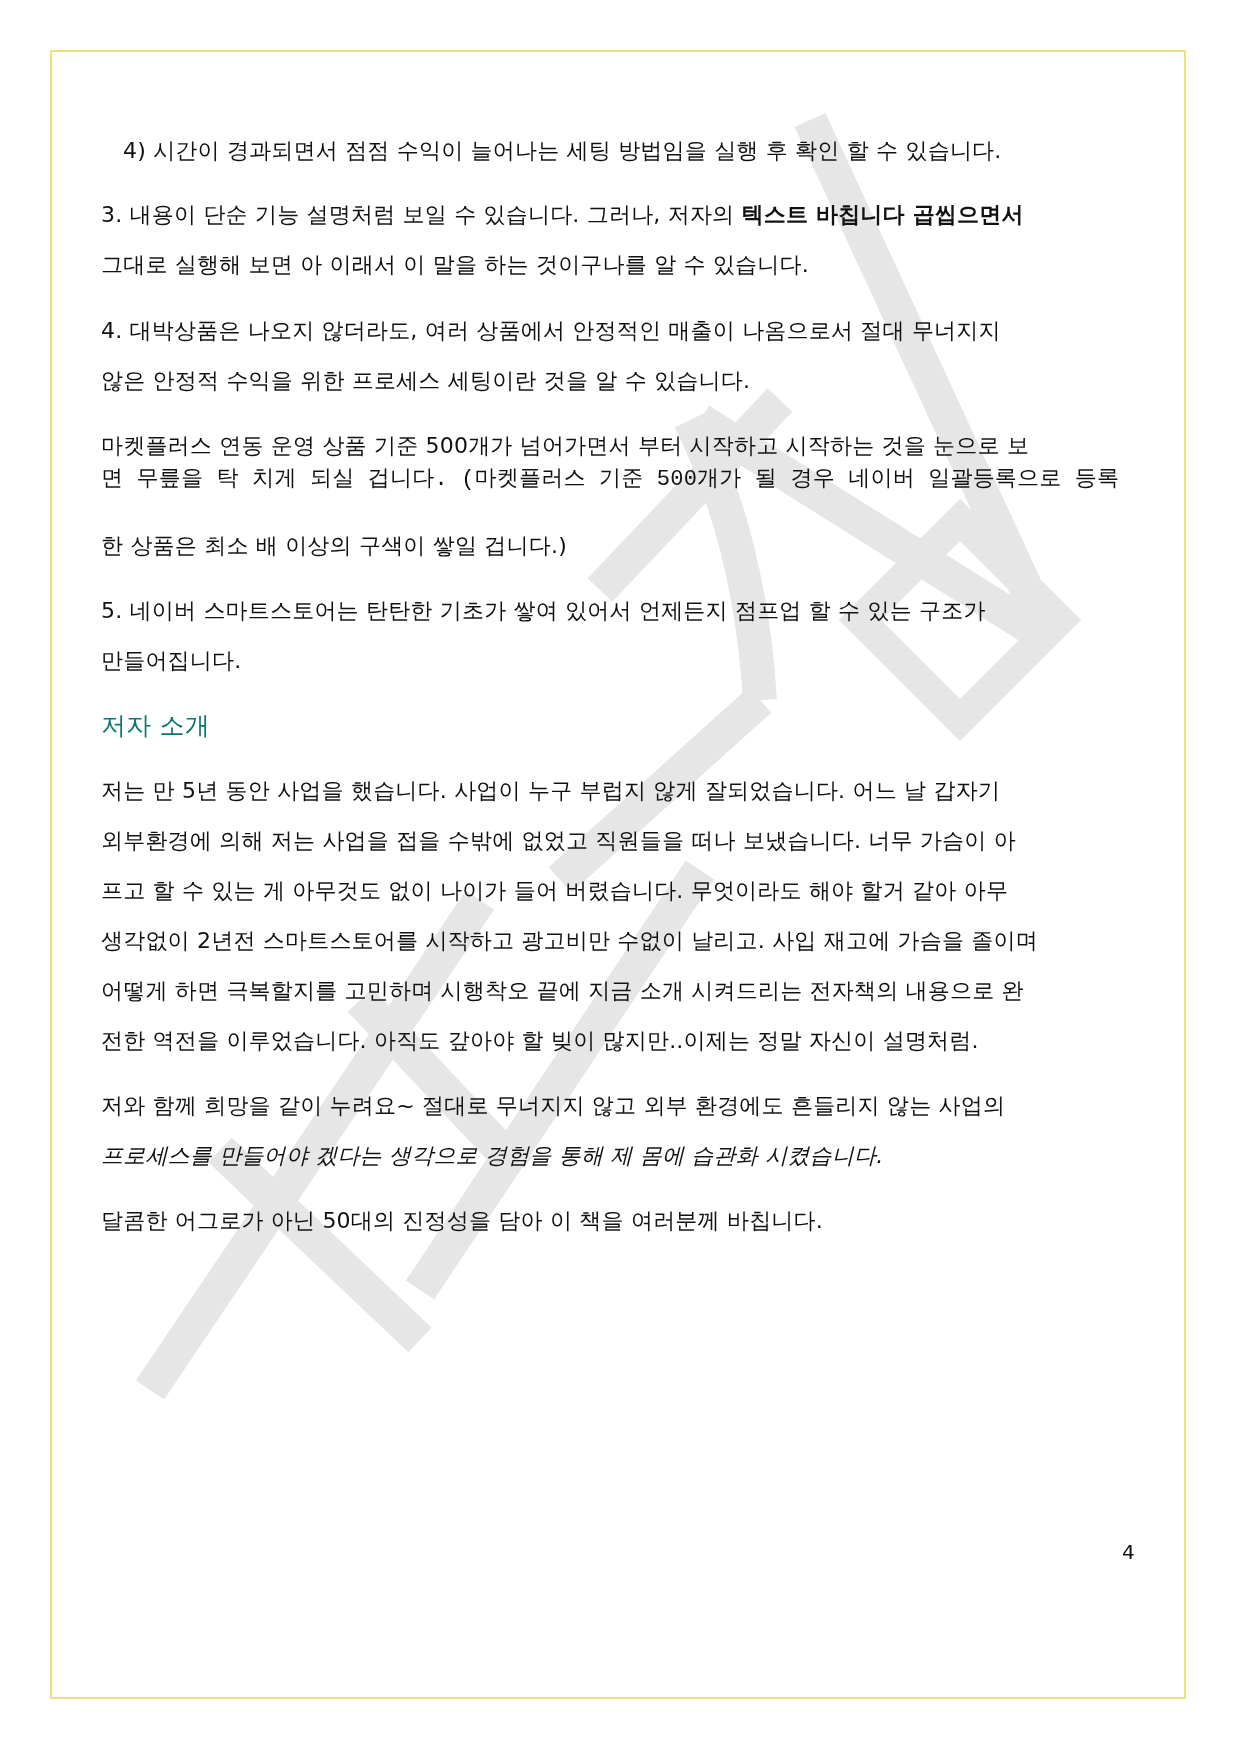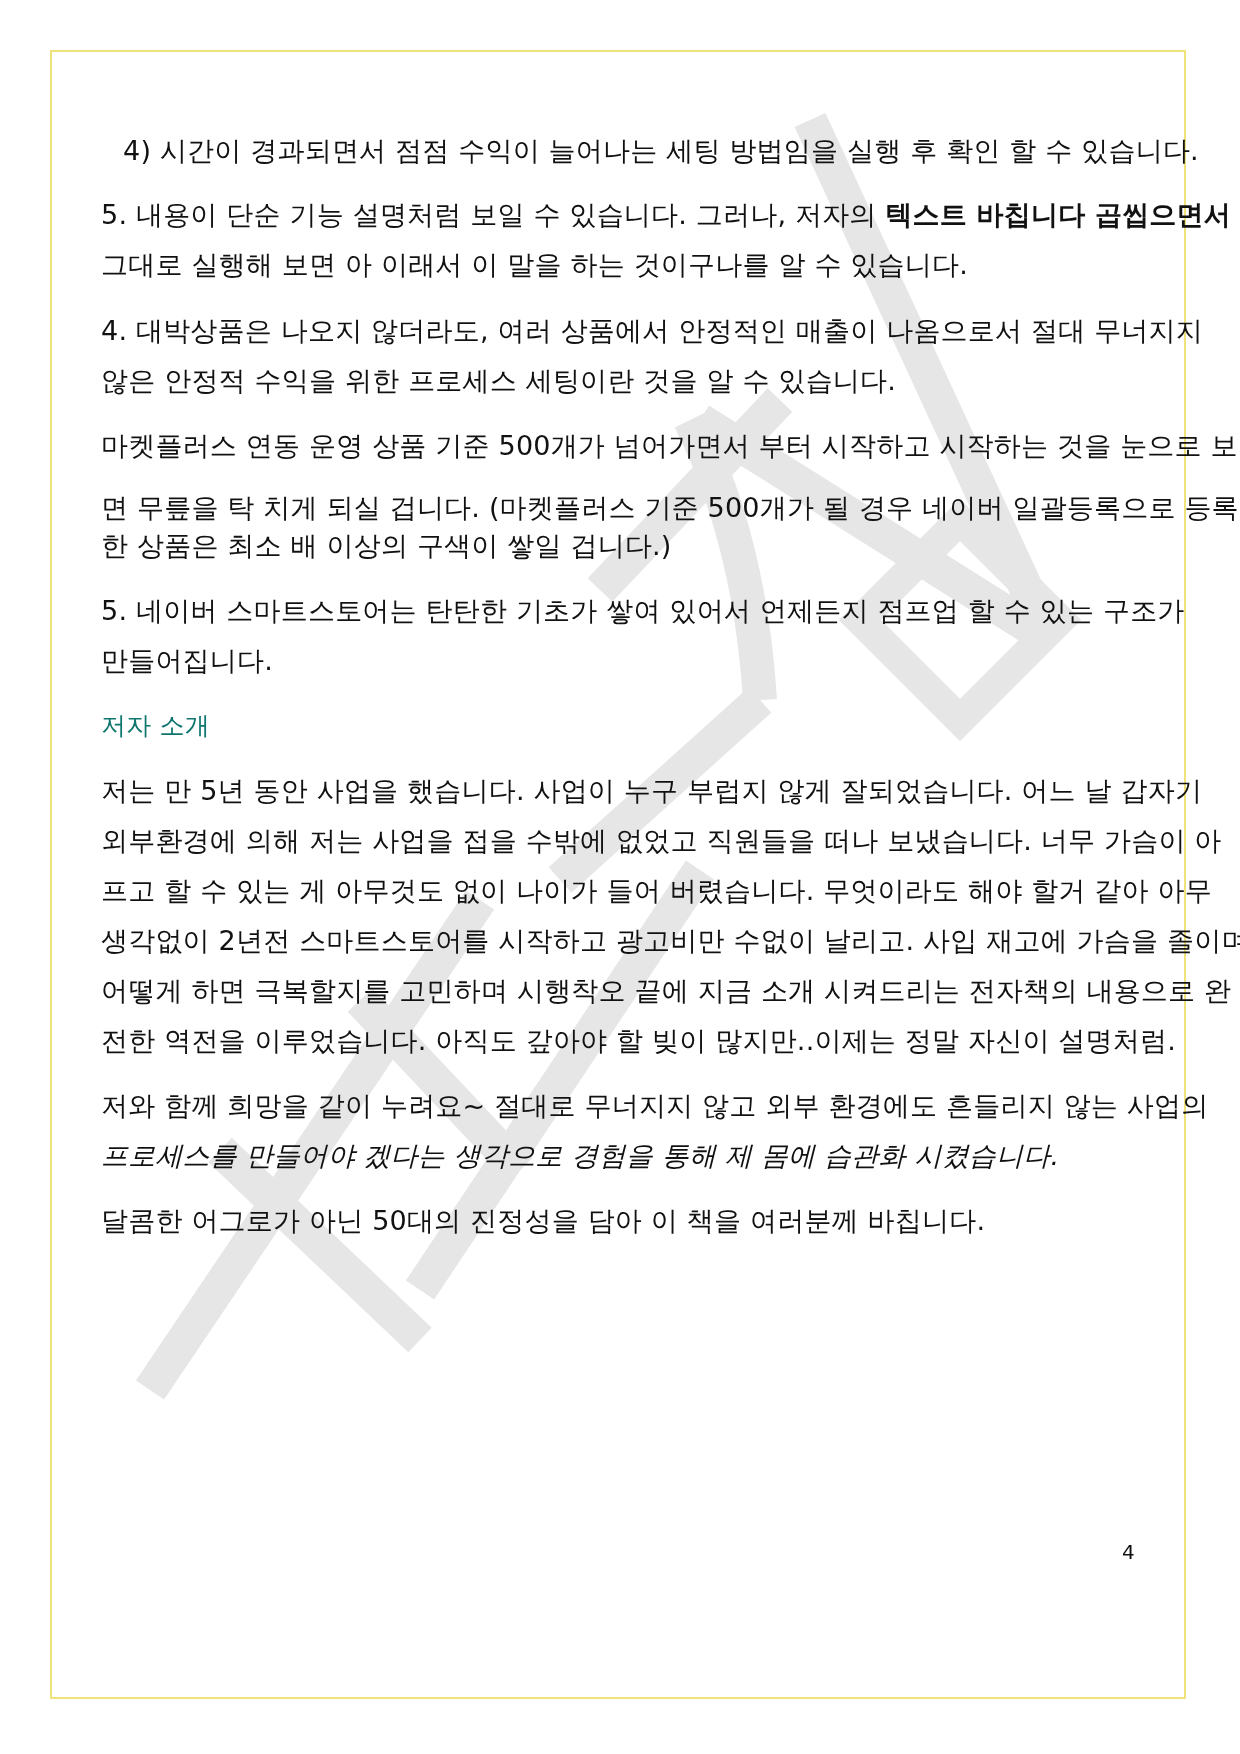--- a/index.html
+++ b/index.html
@@ -2,21 +2,21 @@
 <html><head>
   <meta charset="utf-8">
   <style>
     html, body { margin:0; padding:0; background:#ffffff; }
     body { width:1240px; height:1754px; position:relative; overflow:hidden;
            font-family:"DejaVu Sans", "Liberation Sans", sans-serif; color:#111; }
     .page-border { position:absolute; left:50px; top:50px; width:1136px; height:1649px;
                    border:2px solid #efe27a; box-sizing:border-box; }
     .watermark { position:absolute; left:0; top:0; width:1240px; height:1754px; pointer-events:none; }
     .content { position:absolute; left:101px; top:0; width:1040px; }
-    .line { position:absolute; left:0; white-space:nowrap; font-size:27px; line-height:32px; letter-spacing:0.2px; }
+    .line { position:absolute; left:0; white-space:nowrap; font-size:22px; line-height:32px; letter-spacing:0.2px; }
     .line b { font-weight:bold; }
     .heading { color:#0f766e; font-size:25px; }
     .page-number { position:absolute; left:1122px; top:1540px; font-size:20px; }
   </style>
 </head>
 <body>
 
 <div class="page-border"></div>
 
 <svg class="watermark" viewBox="0 0 1240 1754">
@@ -30,27 +30,27 @@
     <line x1="700" y1="420" x2="1050" y2="640"></line>
     <line x1="810" y1="120" x2="1050" y2="640"></line>
     <polygon points="860,620 960,520 1060,620 960,720" stroke-width="30"></polygon>
     <line x1="560" y1="880" x2="760" y2="700"></line>
   </g>
 </svg>
 
 <div class="content">
   <div class="line" style="top:135px; left:22px;">4) 시간이 경과되면서 점점 수익이 늘어나는 세팅 방법임을 실행 후 확인 할 수 있습니다.</div>
   <div class="line" style="top:199px;">
-    <span>5. 내용이 단순 기능 설명처럼 보일 수 있습니다. 그러나, 저자의 </span><b>텍스트 바칩니다 곱씹으면서</b>
+    <span>3. 내용이 단순 기능 설명처럼 보일 수 있습니다. 그러나, 저자의 </span><b>텍스트 바칩니다 곱씹으면서</b>
   </div>
   <div class="line" style="top:249px;">그대로 실행해 보면 아 이래서 이 말을 하는 것이구나를 알 수 있습니다.</div>
   <div class="line" style="top:315px;">4. 대박상품은 나오지 않더라도, 여러 상품에서 안정적인 매출이 나옴으로서 절대 무너지지</div>
   <div class="line" style="top:365px;">않은 안정적 수익을 위한 프로세스 세팅이란 것을 알 수 있습니다.</div>
   <div class="line" style="top:430px;">마켓플러스 연동 운영 상품 기준 500개가 넘어가면서 부터 시작하고 시작하는 것을 눈으로 보</div>
-  <div class="line" style="top:492px;">면 무릎을 탁 치게 되실 겁니다. (마켓플러스 기준 500개가 될 경우 네이버 일괄등록으로 등록</div>
+  <div class="line" style="top:464px;font-family:Liberation Mono, monospace;">면 무릎을 탁 치게 되실 겁니다. (마켓플러스 기준 500개가 될 경우 네이버 일괄등록으로 등록</div>
   <div class="line" style="top:530px;">한 상품은 최소 배 이상의 구색이 쌓일 겁니다.)</div>
   <div class="line" style="top:595px;">5. 네이버 스마트스토어는 탄탄한 기초가 쌓여 있어서 언제든지 점프업 할 수 있는 구조가</div>
   <div class="line" style="top:645px;">만들어집니다.</div>
 
   <div class="line heading" style="top:710px;">저자 소개</div>
 
   <div class="line" style="top:775px;">저는 만 5년 동안 사업을 했습니다. 사업이 누구 부럽지 않게 잘되었습니다. 어느 날 갑자기</div>
   <div class="line" style="top:825px;">외부환경에 의해 저는 사업을 접을 수밖에 없었고 직원들을 떠나 보냈습니다. 너무 가슴이 아</div>
   <div class="line" style="top:875px;">프고 할 수 있는 게 아무것도 없이 나이가 들어 버렸습니다. 무엇이라도 해야 할거 같아 아무</div>
   <div class="line" style="top:925px;">생각없이 2년전 스마트스토어를 시작하고 광고비만 수없이 날리고. 사입 재고에 가슴을 졸이며</div>

